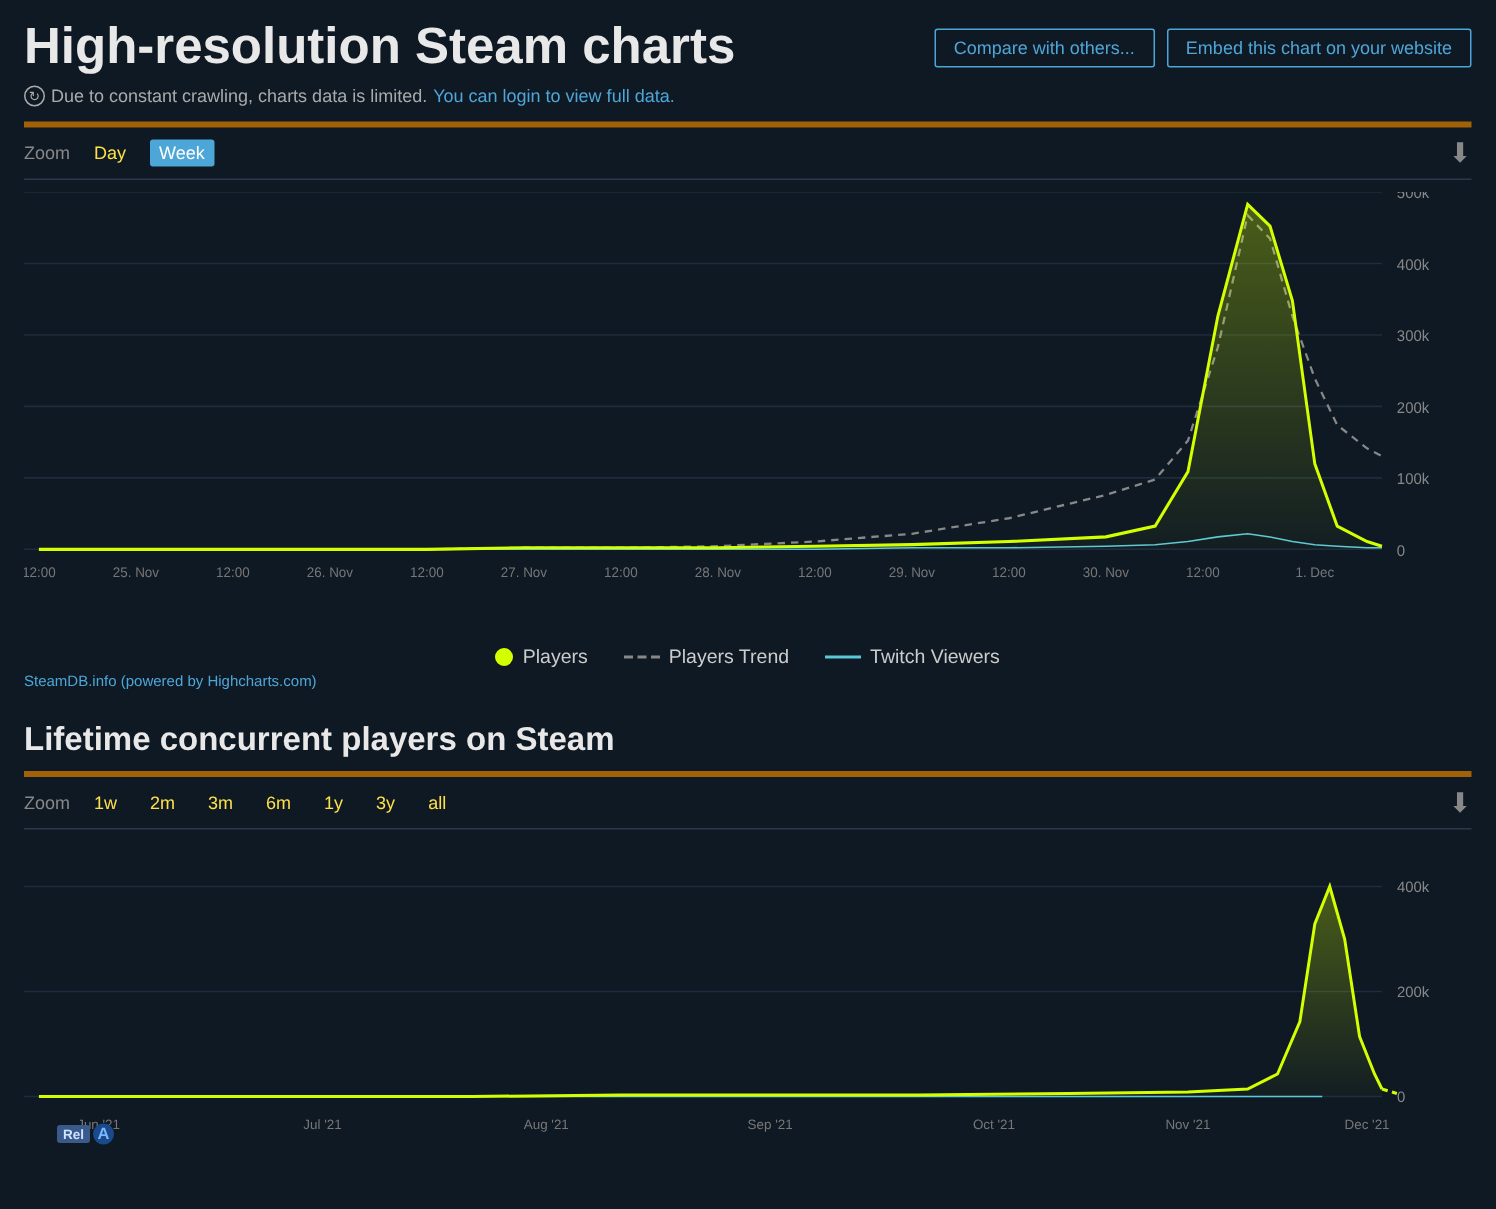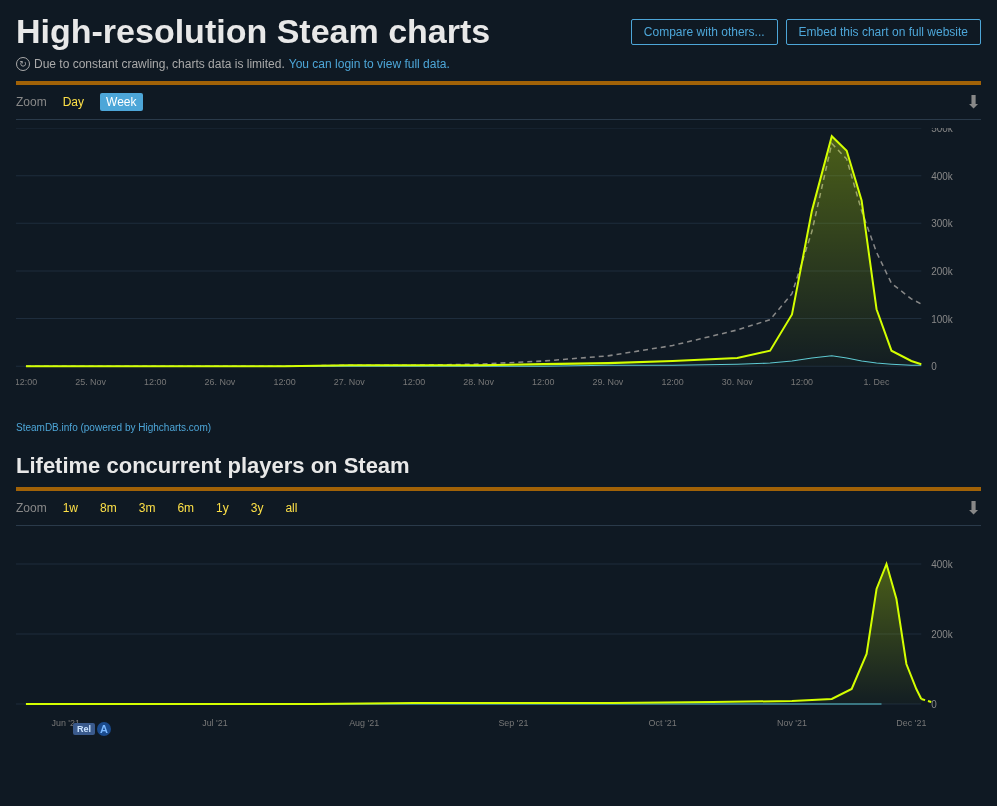--- a/index.html
+++ b/index.html
@@ -163,21 +163,20 @@
     }
 
     
     .rel-marker {
       position: absolute;
       left: 22px;
       bottom: 28px;
       display: flex;
       align-items: center;
       gap: 2px;
-      margin-left: 35px;
     }
     .rel-badge {
       background: #3a5a8c;
       color: #cce4ff;
       font-size: 9px;
       padding: 1px 4px;
       border-radius: 2px;
       font-weight: bold;
     }
     .a-badge {
@@ -195,21 +194,21 @@
   </style>
 </head>
 <body>
 
 <div class="page-wrapper">
 
   <div class="header">
     <h1 class="header-title">High-resolution Steam charts</h1>
     <div class="header-buttons">
       <button class="btn-outline">Compare with others...</button>
-      <button class="btn-outline">Embed this chart on full website</button>
+      <button class="btn-outline">Embed this chart on your website</button>
     </div>
   </div>
 
   <div class="notice">
     <span class="notice-icon">↻</span>
     <span>Due to constant crawling, charts data is limited.</span>
     <a href="#">You can login to view full data.</a>
   </div>
 
   <div class="zoom-bar">
@@ -262,31 +261,45 @@
         <linearGradient id="playerGrad" x1="0" y1="0" x2="0" y2="1">
           <stop offset="0%" stop-color="#d4ff00" stop-opacity="0.3"></stop>
           <stop offset="100%" stop-color="#d4ff00" stop-opacity="0.02"></stop>
         </linearGradient>
       </defs>
       <polygon points="10,230 75,230 140,230 205,230 270,230 335,229 400,229 465,229 530,228 595,227 660,225 725,222 758,215 780,180 800,80 820,8 835,22 850,70 865,175 880,215 900,225 910,228 910,230 10,230" fill="url(#playerGrad)"></polygon>
       <polyline points="10,230 75,230 140,230 205,230 270,230 335,229 400,229 465,229 530,228 595,227 660,225 725,222 758,215 780,180 800,80 820,8 835,22 850,70 865,175 880,215 900,225 910,228" fill="none" stroke="#d4ff00" stroke-width="2"></polyline>
     </svg>
   </div>
 
+  <div class="legend">
+    <div class="legend-item">
+      <div class="legend-dot" style="background:#d4ff00;"></div>
+      <span>Players</span>
+    </div>
+    <div class="legend-item">
+      <div class="legend-dash" style="border-color:#888;"></div>
+      <span>Players Trend</span>
+    </div>
+    <div class="legend-item">
+      <div class="legend-dash" style="border-color:#5bc8d8; border-top-style: solid;"></div>
+      <span>Twitch Viewers</span>
+    </div>
+  </div>
 
   <div class="chart-attribution">
     <span>SteamDB.info (powered by Highcharts.com)</span>
   </div>
 
   <h2 class="section-title">Lifetime concurrent players on Steam</h2>
 
   <div class="zoom-bar">
     <span class="zoom-label">Zoom</span>
     <button class="zoom-btn">1w</button>
-    <button class="zoom-btn">8m</button>
+    <button class="zoom-btn">2m</button>
     <button class="zoom-btn">3m</button>
     <button class="zoom-btn">6m</button>
     <button class="zoom-btn">1y</button>
     <button class="zoom-btn">3y</button>
     <button class="zoom-btn">all</button>
     <div class="zoom-bar-spacer"></div>
     <span class="download-icon">⬇</span>
   </div>
 
   <div class="chart2-container" style="position:relative;">

